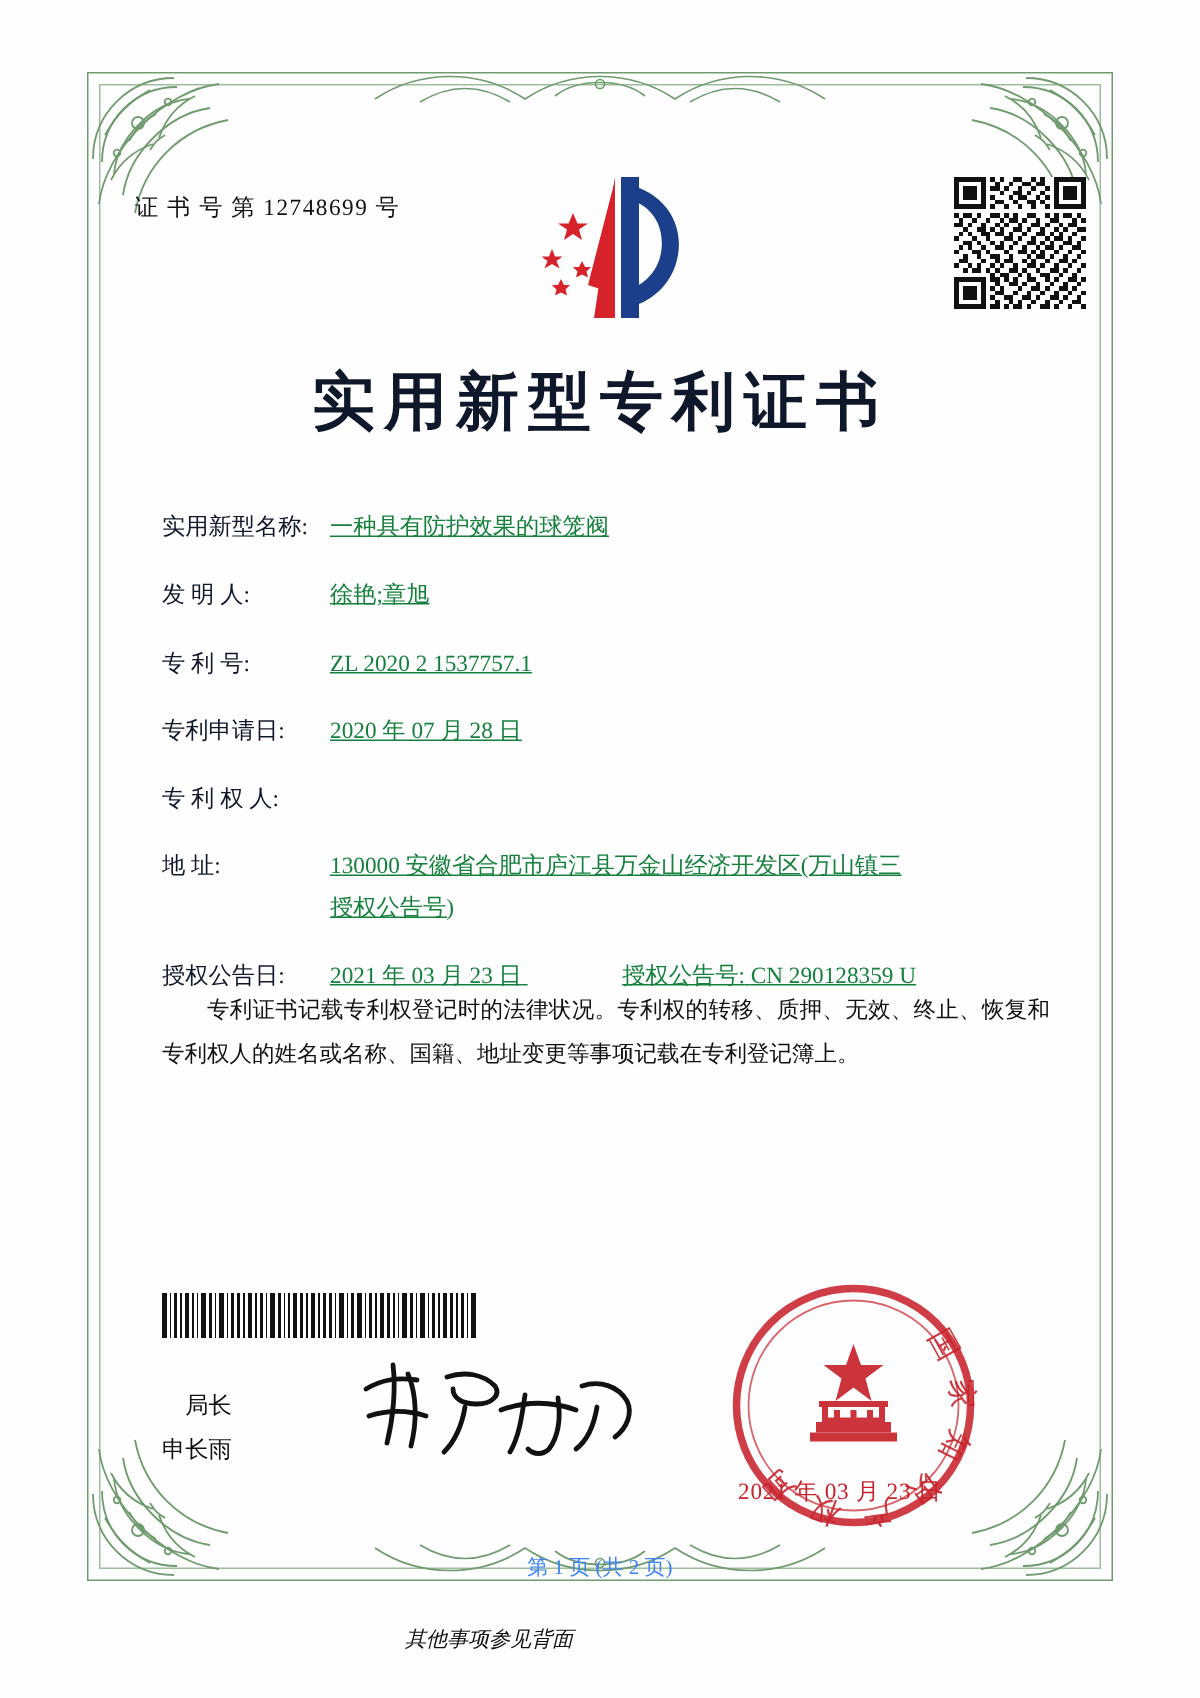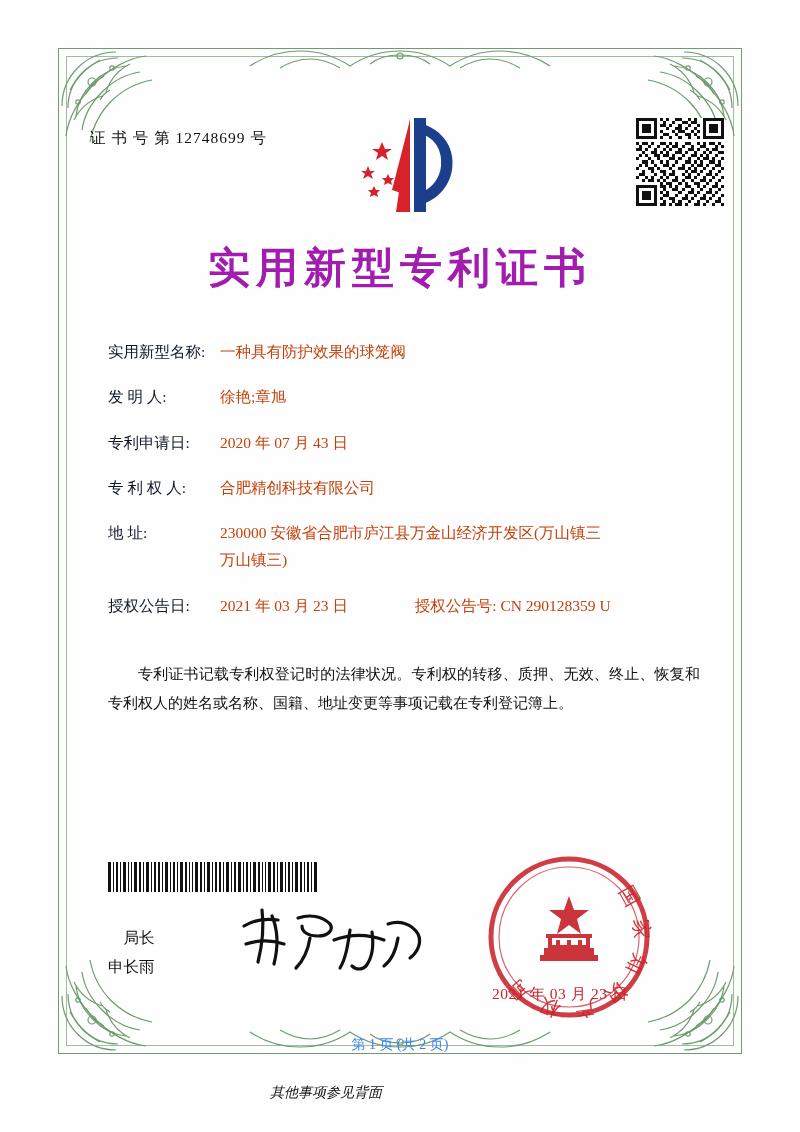--- a/index.html
+++ b/index.html
@@ -92,21 +92,21 @@
   
   .title {
     position: absolute;
     left: 0;
     top: 240px;
     width: 800px;
     text-align: center;
     font-size: 42px;
     font-weight: bold;
     letter-spacing: 6px;
-    color: #a21caf;
+    color: #0f172a;
     font-family: "DejaVu Sans", sans-serif;
   }
 
   
   .fields {
     position: absolute;
     left: 108px;
     top: 340px;
     width: 600px;
   }
@@ -118,21 +118,22 @@
     line-height: 1.5;
   }
   .field-label {
     width: 112px;
     flex: 0 0 112px;
     white-space: pre;
     color: #0f172a;
   }
   .field-value {
     flex: 1 1 auto;
-    color: #c2410c;
+    color: #15803d;
+    text-decoration: underline;
   }
   .field-value .sub {
     display: block;
     margin-top: 4px;
     padding-left: 0;
   }
   .field-row.inline2 .field-value2-label {
     margin-left: 63px;
   }
 
@@ -581,36 +582,39 @@
     <div class="field-row">
       <div class="field-label">实用新型名称:</div>
       <div class="field-value">一种具有防护效果的球笼阀</div>
     </div>
 
     <div class="field-row">
       <div class="field-label">发 明 人:</div>
       <div class="field-value">徐艳;章旭</div>
     </div>
 
+    <div class="field-row">
+      <div class="field-label">专 利 号:</div>
+      <div class="field-value">ZL 2020 2 1537757.1</div>
+    </div>
 
     <div class="field-row">
       <div class="field-label">专利申请日:</div>
-      <div class="field-value">2020 年 07 月 43 日</div>
+      <div class="field-value">2020 年 07 月 28 日</div>
     </div>
 
     <div class="field-row">
       <div class="field-label">专 利 权 人:</div>
-      <div class="field-value">合肥精创科技有限公司</div>
     </div>
 
     <div class="field-row">
       <div class="field-label">地 址:</div>
       <div class="field-value">
-        <span>230000 安徽省合肥市庐江县万金山经济开发区(万山镇三</span>
-        <span class="sub">万山镇三)</span>
+        <span>130000 安徽省合肥市庐江县万金山经济开发区(万山镇三</span>
+        <span class="sub">授权公告号)</span>
       </div>
     </div>
 
     <div class="field-row inline2">
       <div class="field-label">授权公告日:</div>
       <div class="field-value">
         <span>2021 年 03 月 23 日</span>
         <span class="field-value2-label">授权公告号:</span>
         <span>CN 290128359 U</span>
       </div>

